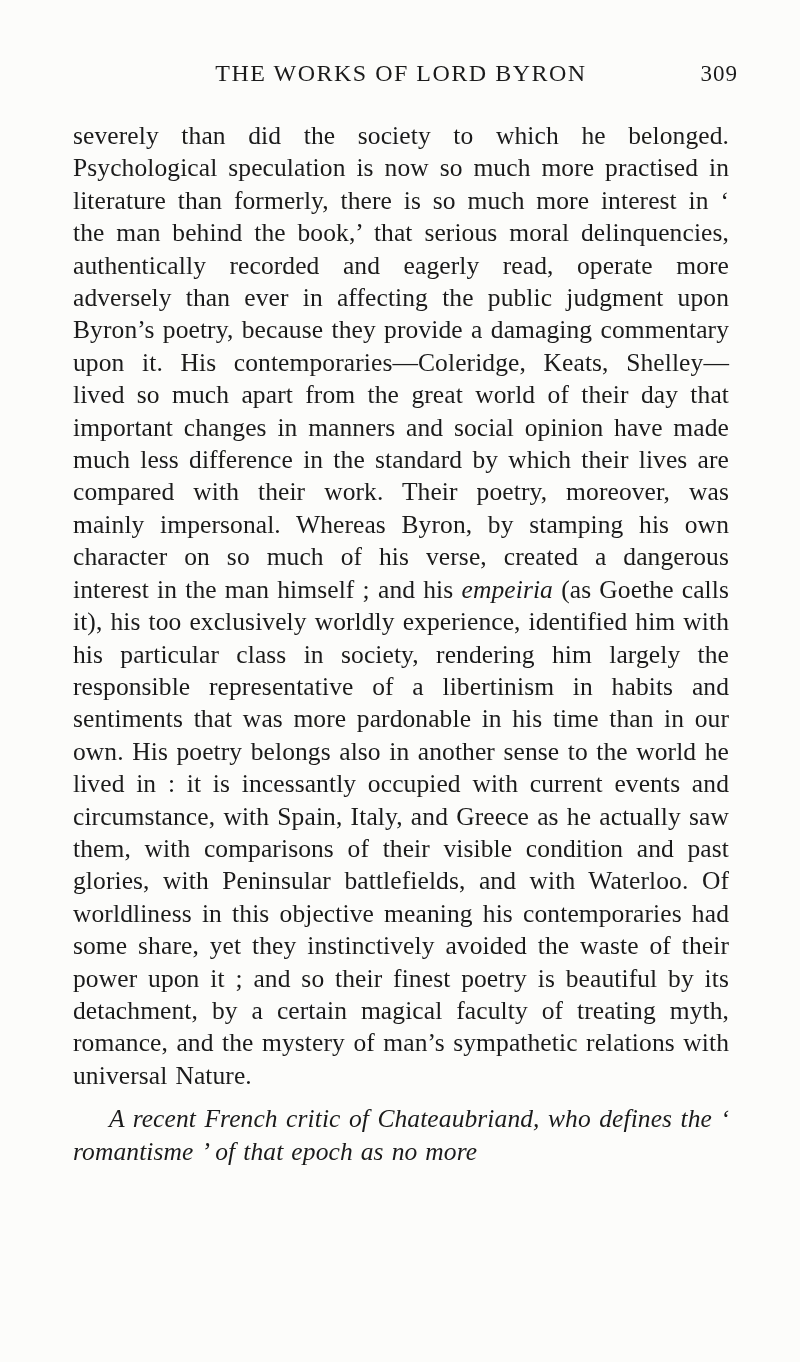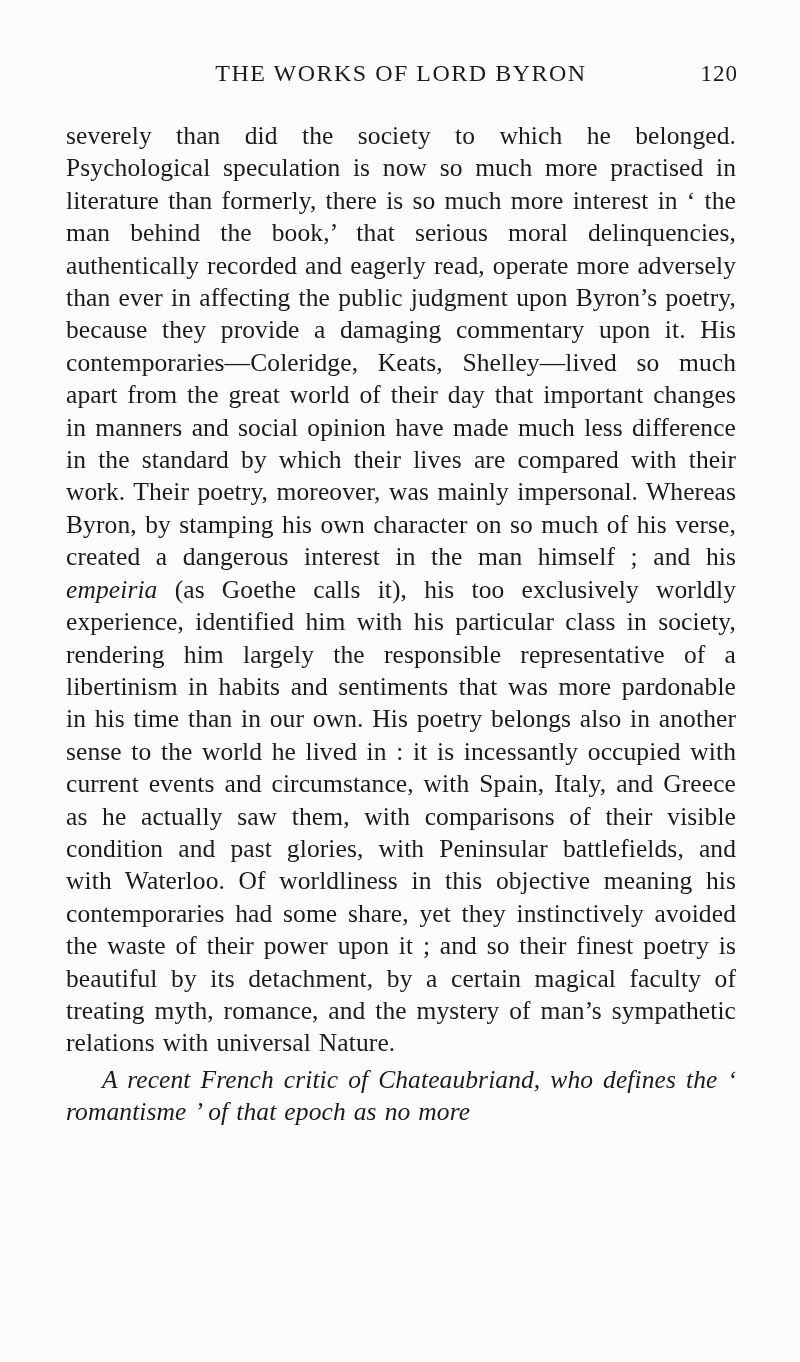--- a/index.html
+++ b/index.html
@@ -45,36 +45,36 @@
     letter-spacing: 1px;
   }
   .page-body {
     font-size: 25.5px;
     line-height: 32.4px;
     text-align: justify;
     word-spacing: 0.06em;
     letter-spacing: 0.1px;
   }
   .para {
-    margin: 4px;
+    margin: 11px;
     text-indent: 0;
   }
   .para.indent {
     text-indent: 36px;
     font-style: italic;
   }
   .para i {
     font-style: italic;
   }
 </style>
 </head>
 <body>
 
 <div class="page">
   <header class="page-header">
     <span class="running-title">THE WORKS OF LORD BYRON</span>
-    <span class="page-number">120</span>
+    <span class="page-number">309</span>
   </header>
   <main class="page-body" id="body-container">
       <p class="para"><span>severely than did the society to which he belonged. Psychological speculation is now so much more practised in literature than formerly, there is so much more interest in ‘ the man behind the book,’ that serious moral delinquencies, authentically recorded and eagerly read, operate more adversely than ever in affecting the public judgment upon Byron’s poetry, because they provide a damaging commentary upon it. His contemporaries—Coleridge, Keats, Shelley—lived so much apart from the great world of their day that important changes in manners and social opinion have made much less difference in the standard by which their lives are compared with their work. Their poetry, moreover, was mainly impersonal. Whereas Byron, by stamping his own character on so much of his verse, created a dangerous interest in the man himself ; and his </span><i>empeiria</i><span> (as Goethe calls it), his too exclusively worldly experience, identified him with his particular class in society, rendering him largely the responsible representative of a libertinism in habits and sentiments that was more pardonable in his time than in our own. His poetry belongs also in another sense to the world he lived in : it is incessantly occupied with current events and circumstance, with Spain, Italy, and Greece as he actually saw them, with comparisons of their visible condition and past glories, with Peninsular battlefields, and with Waterloo. Of worldliness in this objective meaning his contemporaries had some share, yet they instinctively avoided the waste of their power upon it ; and so their finest poetry is beautiful by its detachment, by a certain magical faculty of treating myth, romance, and the mystery of man’s sympathetic relations with universal Nature.</span></p>
       <p class="para indent"><span>A recent French critic of Chateaubriand, who defines the ‘ romantisme ’ of that epoch as no more</span></p>
     </main>
 </div>
 
 </body></html>

